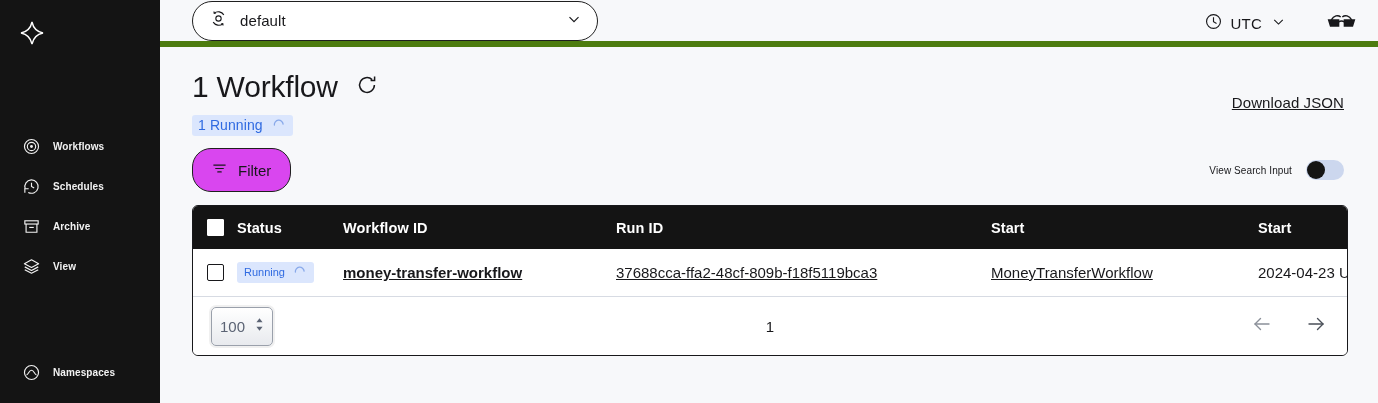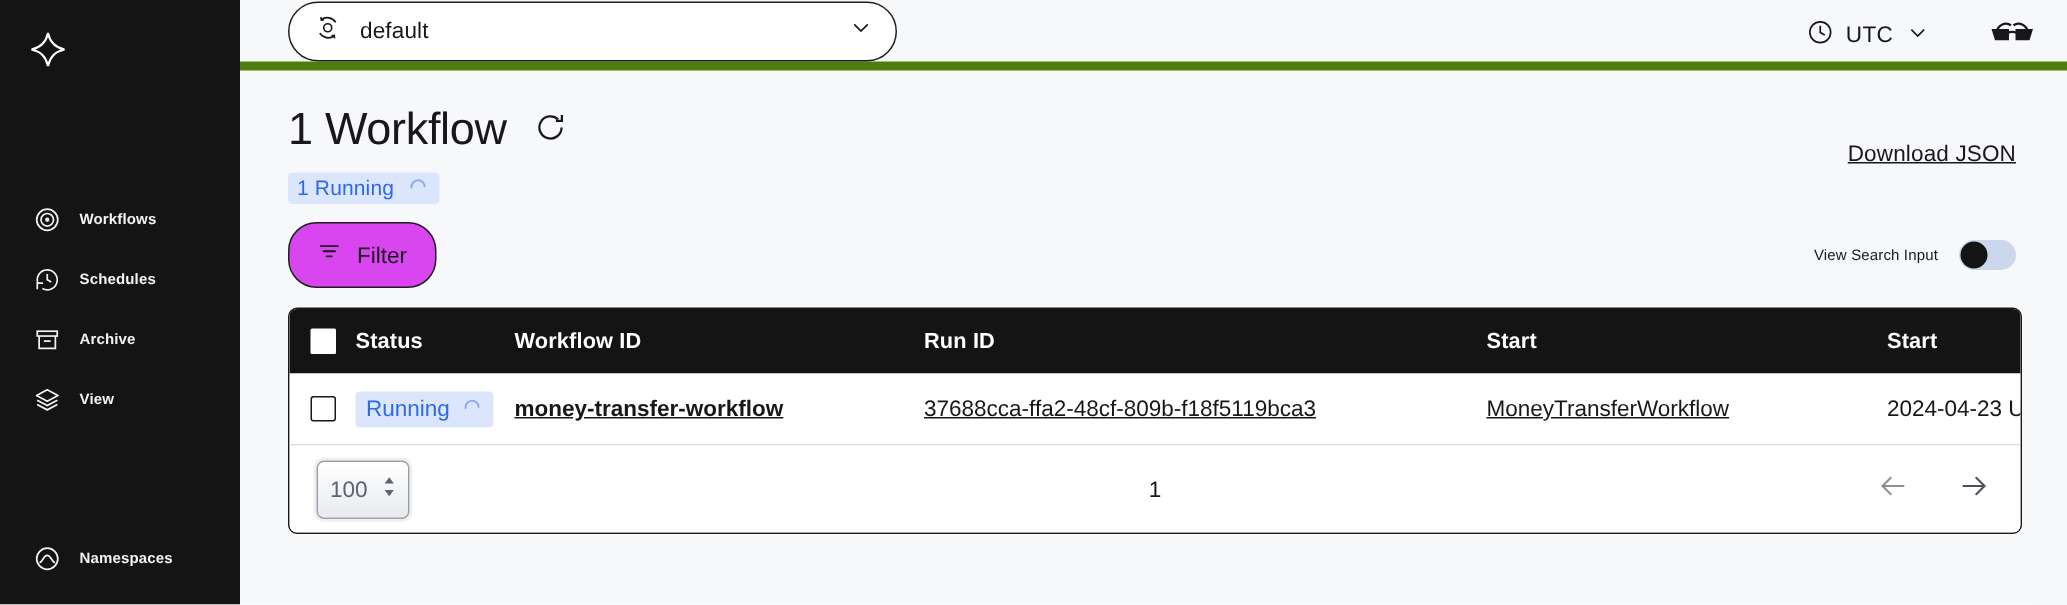--- a/index.html
+++ b/index.html
@@ -289,21 +289,21 @@
     font-size: 15px;
   }
   .row-status-badge {
     display: inline-flex;
     align-items: center;
     gap: 9px;
     background: #dbe6fd;
     color: #2f6ae1;
     border-radius: 3px;
     padding: 3px 8px 4px 7px;
-    font-size: 15px;
+    font-size: 11px;
     cursor: pointer;
   }
 
   
   .pager {
     height: 58px;
     display: flex;
     align-items: center;
     position: relative;
     background: #ffffff;

